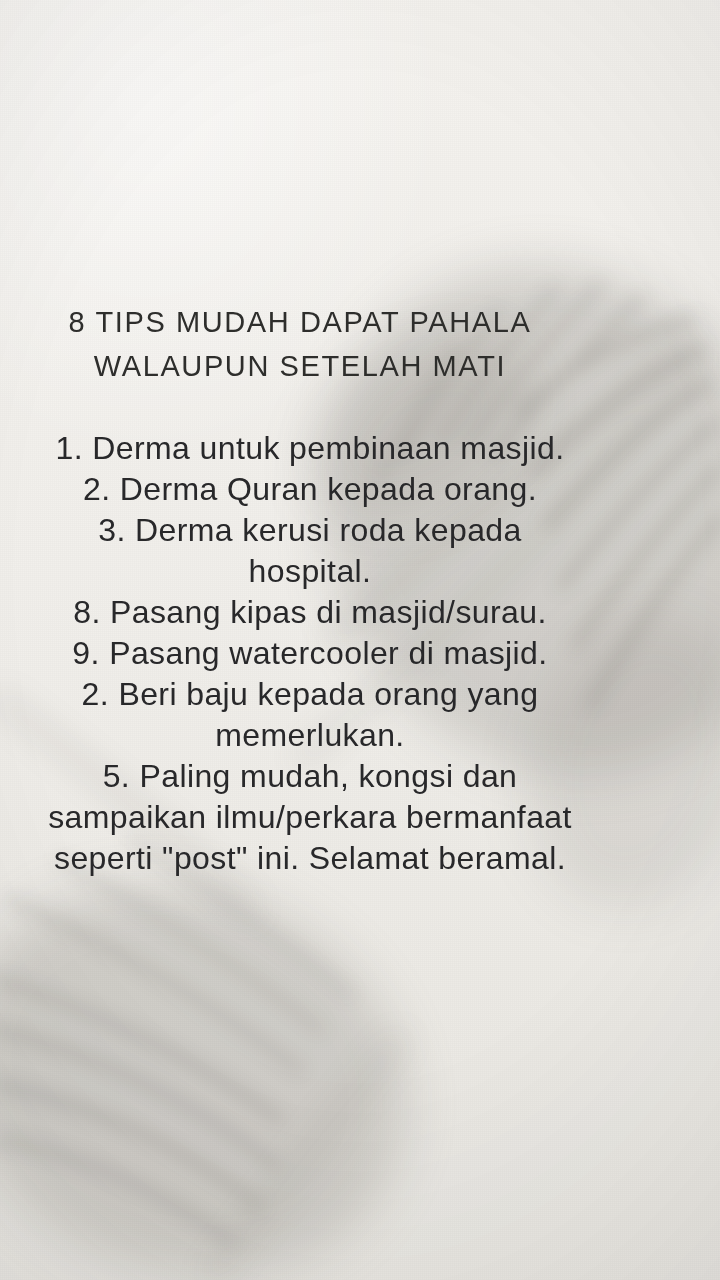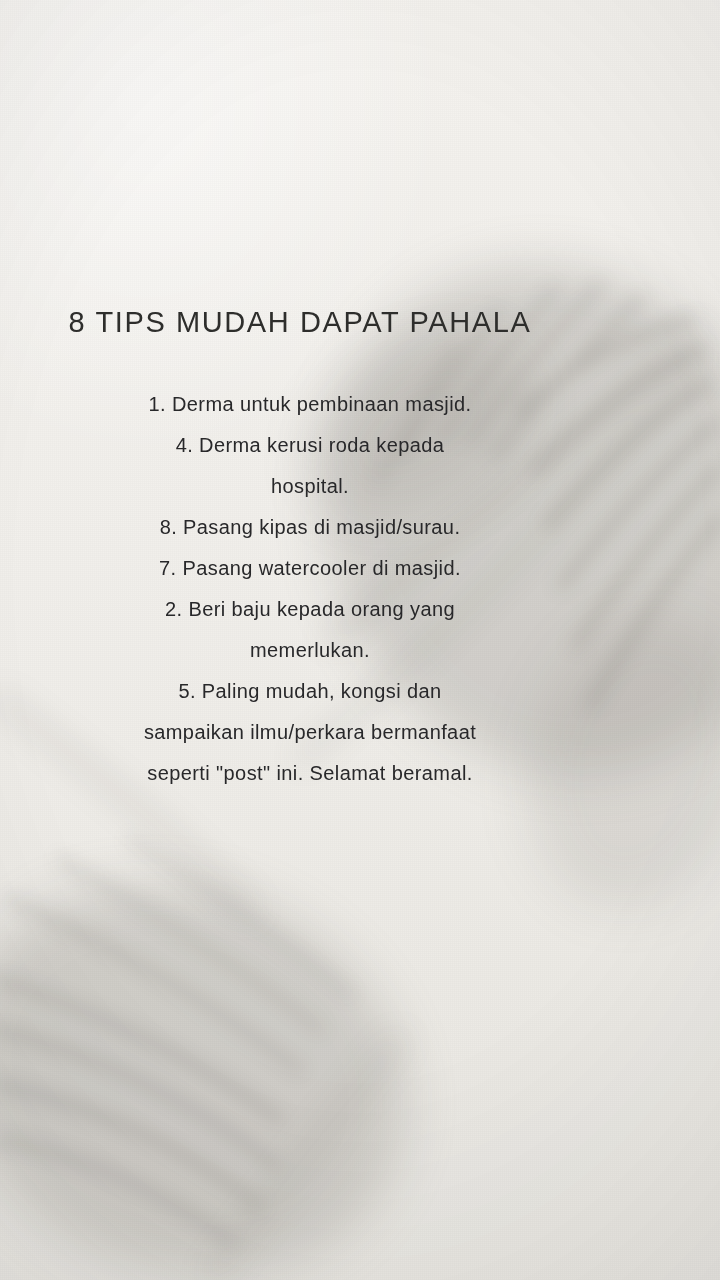--- a/index.html
+++ b/index.html
@@ -83,21 +83,21 @@
 
   .tips {
     list-style: none;
     margin: 0;
     padding: 0;
     width: 620px;
     text-align: center;
   }
   .tip {
     color: #28282a;
-    font-size: 20px;
+    font-size: 32px;
     line-height: 41px;
     letter-spacing: 0.4px;
     font-weight: 400;
     margin: 0;
     padding: 0;
     white-space: pre-line;
   }
 </style>
 </head>
 <body>
@@ -163,28 +163,30 @@
       </g>
     </svg>
   </div>
 
   <div class="grain"></div>
   <div class="vignette"></div>
 
   <div class="content">
     <h1 class="title">
       <span class="title-line">8 TIPS MUDAH DAPAT PAHALA</span>
+      <span class="title-line">WALAUPUN SETELAH MATI</span>
     </h1>
 
     <ul class="tips">
       <li class="tip">1. Derma untuk pembinaan masjid.</li>
-      <li class="tip">4. Derma kerusi roda kepada
+      <li class="tip">2. Derma Quran kepada orang.</li>
+      <li class="tip">3. Derma kerusi roda kepada
 hospital.</li>
       <li class="tip">8. Pasang kipas di masjid/surau.</li>
-      <li class="tip">7. Pasang watercooler di masjid.</li>
+      <li class="tip">9. Pasang watercooler di masjid.</li>
       <li class="tip">2. Beri baju kepada orang yang
 memerlukan.</li>
       <li class="tip">5. Paling mudah, kongsi dan
 sampaikan ilmu/perkara bermanfaat
 seperti "post" ini. Selamat beramal.</li>
     </ul>
   </div>
 
 </div>
 

